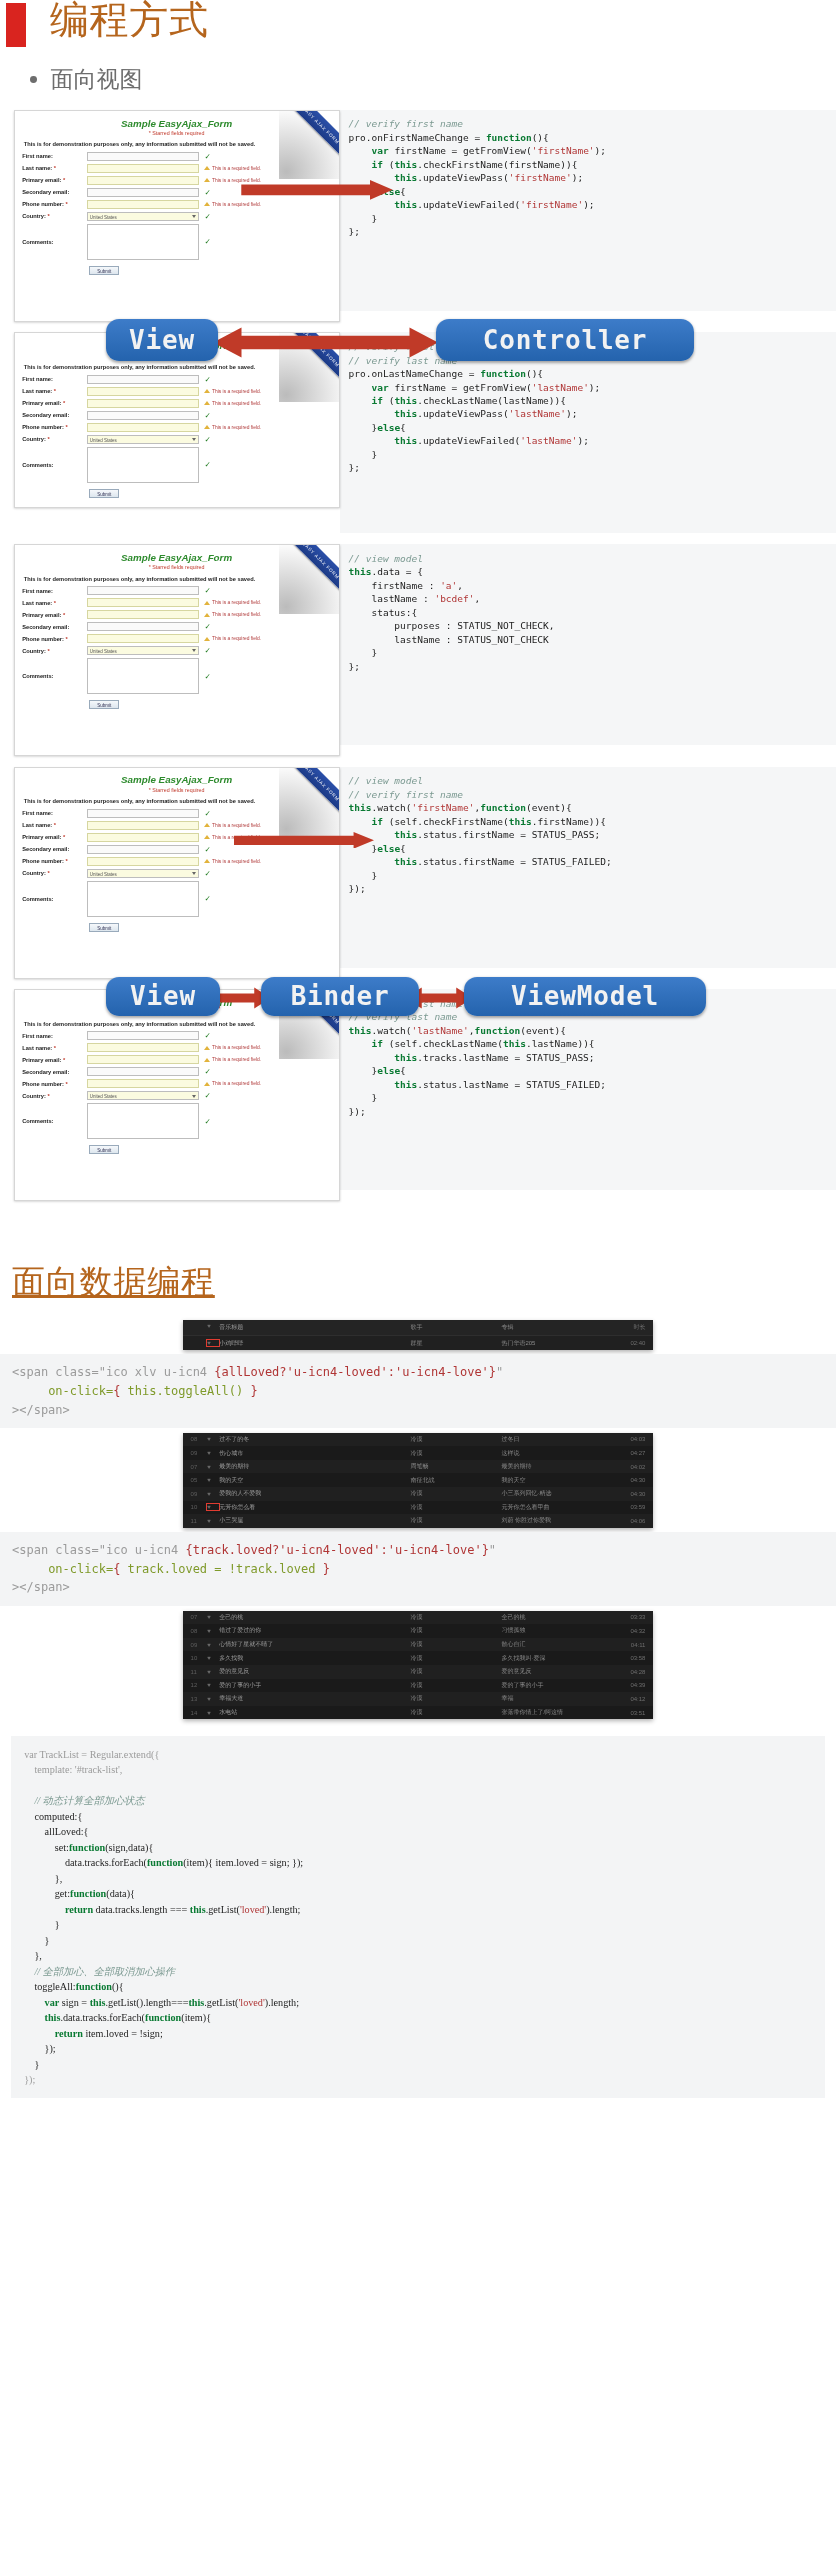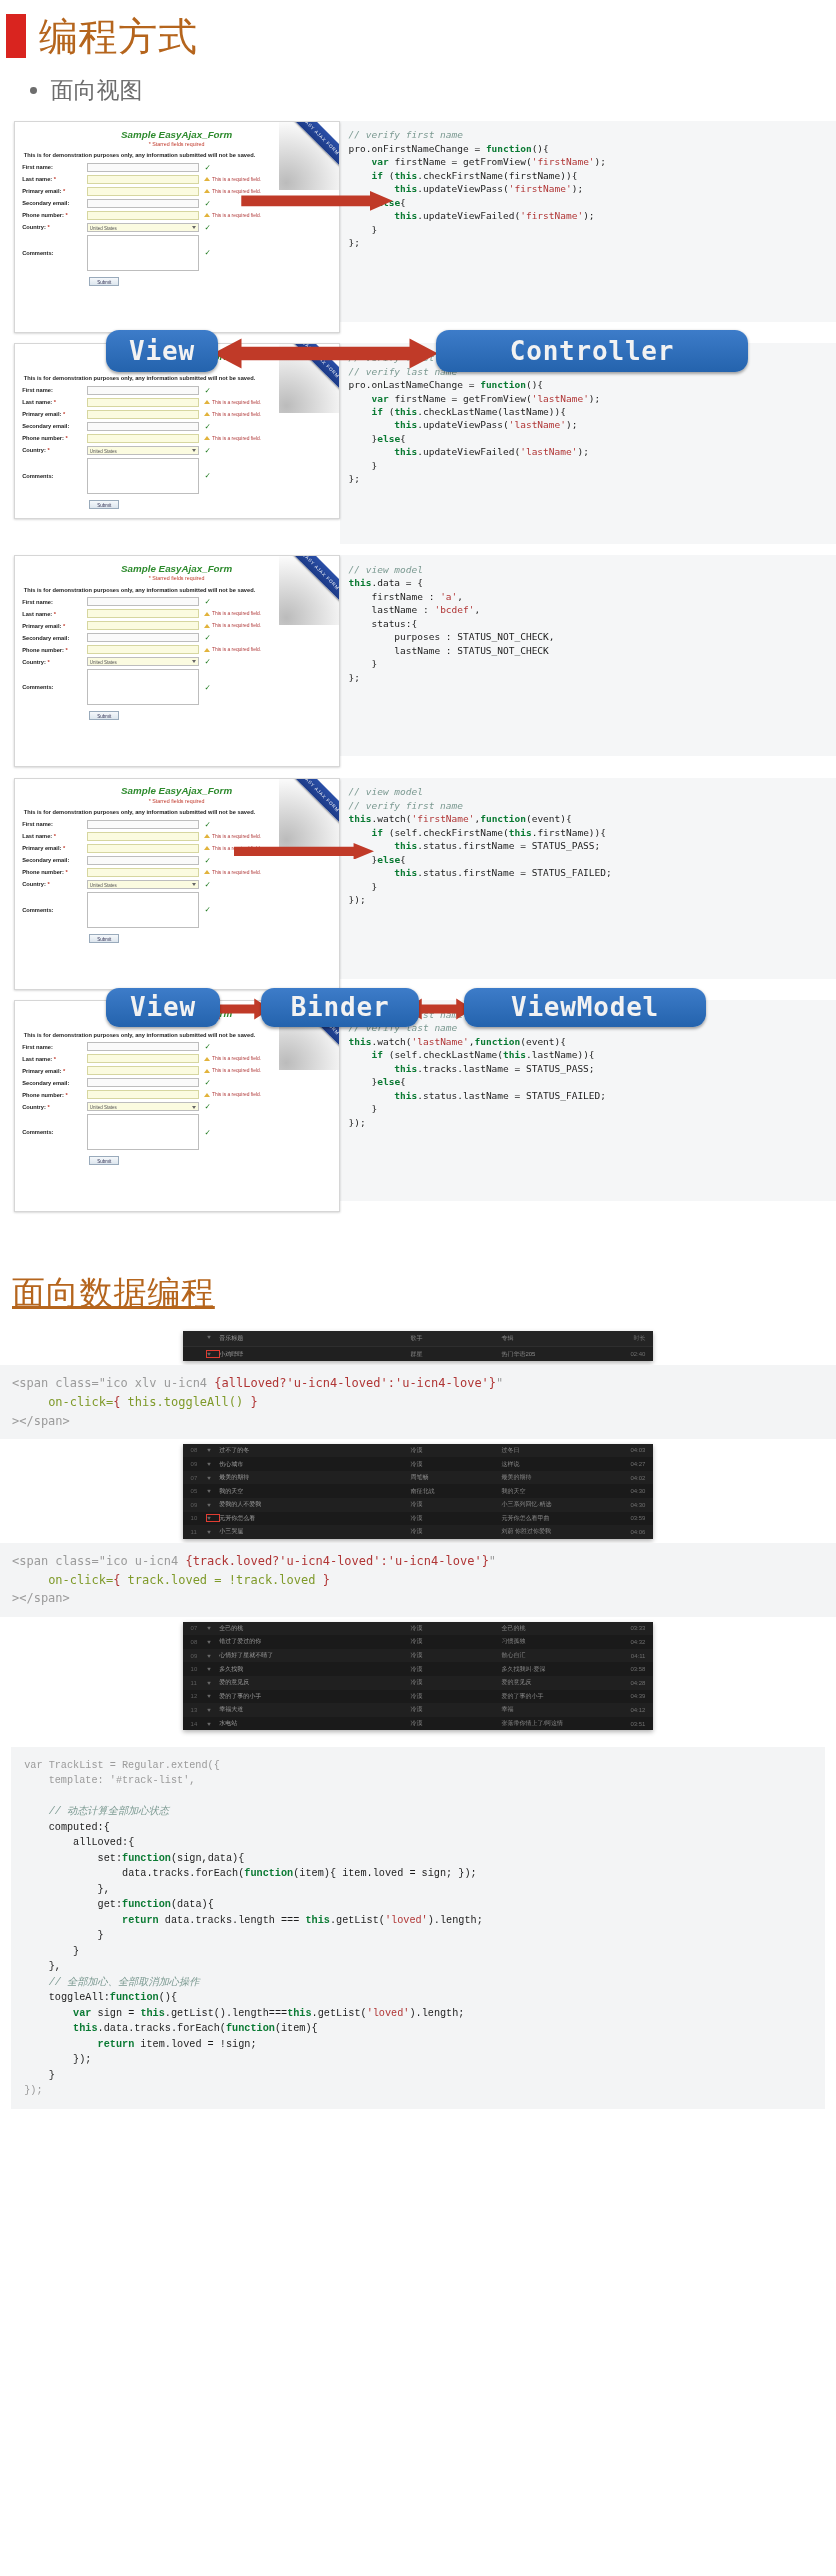--- a/index.html
+++ b/index.html
@@ -7,21 +7,21 @@
   body {
     width: 836px;
     background: #ffffff;
     font-family: "Liberation Sans", "DejaVu Sans", sans-serif;
     color: #333;
     -webkit-font-smoothing: antialiased;
   }
   .page { width:836px; position:relative; padding: 0 0 30px 0; }
 
   
-  .h1-row { display:flex; align-items:flex-end; gap:13px; padding: 11px 0 0 6px; }
+  .h1-row { display:flex; align-items:flex-start; gap:24px; padding: 0 0 0 6px; }
   .h1-marker { width:19.7px; height:44px; background:#d9241f; flex:0 0 auto; margin-top:3px; }
   .h1-text { font-size:39px; line-height:1.05; color:#b5651d; font-weight:400;
              font-family:"DejaVu Sans","Liberation Sans",sans-serif; letter-spacing:0.8px; }
   .h2-plain { font-size:33px; color:#b5651d; padding: 0 0 0 12px; letter-spacing:0.8px;
               font-family:"DejaVu Sans","Liberation Sans",sans-serif;text-decoration:underline; }
 
   .bullet-row { display:flex; align-items:center; gap:13.6px; padding: 16.7px 0 7.6px 30px; }
   .bullet-dot { width:6.8px; height:6.8px; border-radius:50%; background:#6d6d6d; flex:0 0 auto; }
   .bullet-text { font-size:23px; color:#6d6d6d; font-family:"DejaVu Sans","Liberation Sans",sans-serif; }
 
@@ -92,21 +92,21 @@
   .c-title { flex:1 1 auto; color:#9c9c9c; }
   .c-artist{ width:91px; color:#8a8a8a; }
   .c-album { width:114px; color:#8a8a8a; }
   .c-time  { width:30px; color:#6e6e6e; text-align:right; }
   .hl-box { outline:1.5px solid #e03c31; outline-offset:0px; }
 
   .player-wrap { margin: 0 auto; width: 470px; box-shadow:0 1.5px 4.5px rgba(0,0,0,.3); }
   .code-wide { background:#f3f4f5; font-family:"DejaVu Sans Mono","Liberation Mono",monospace;
                font-size:12px; line-height:1.55; white-space:pre; padding:9px 12px;
                margin: 4.5px 0; }
-  .code-final { background:#f3f4f5; font-family:Liberation Mono, monospace;
+  .code-final { background:#f3f4f5; font-family:Liberation Serif, serif;
                font-size:10.2px; line-height:1.52; white-space:pre; padding:10.6px 13.6px;
                margin: 16.7px 10.6px 0 10.6px; color:#2b2b2b; }
   .sec2 { padding: 0 0 0 0; }
 </style>
 </head>
 <body>
 
 <div class="page">
 
   <div class="h1-row">
@@ -259,21 +259,21 @@
         <span class="kw">this</span><span class="pl">.updateViewFailed(</span><span class="st">'lastName'</span><span class="pl">);</span>
     <span class="pl">}</span>
 <span class="pl">};</span></div>
 
     <div class="tagbox" style="left:106px; top:-13.6px; width:112px; height:42px; line-height:42px; font-size:26px;">View</div>
     <div class="arrow-h" style="left:212px; top:-6px; width:227px; height:33px;">
       <svg width="227" height="33" viewBox="0 0 300 44">
         <polygon points="0,22 38,2 38,13 262,13 262,2 300,22 262,42 262,31 38,31 38,42" fill="#c03a28"></polygon>
       </svg>
     </div>
-    <div class="tagbox" style="left:436px; top:-13.6px; width:312px; height:42px; line-height:42px; font-size:26px;">Controller</div>
+    <div class="tagbox" style="left:436px; top:-13.6px; width:258px; height:42px; line-height:42px; font-size:26px;">Controller</div>
   </div>
 
 
   <div class="panel-row" style="margin-top:9px;">
     <div class="shot">
       <div class="form-card">
         <div class="ribbon-shadow"></div>
         <div class="ribbon">EASY AJAX FORM</div>
         <div class="form-title">Sample EasyAjax_Form</div>
         <div class="form-sub">* Starred fields required</div>

